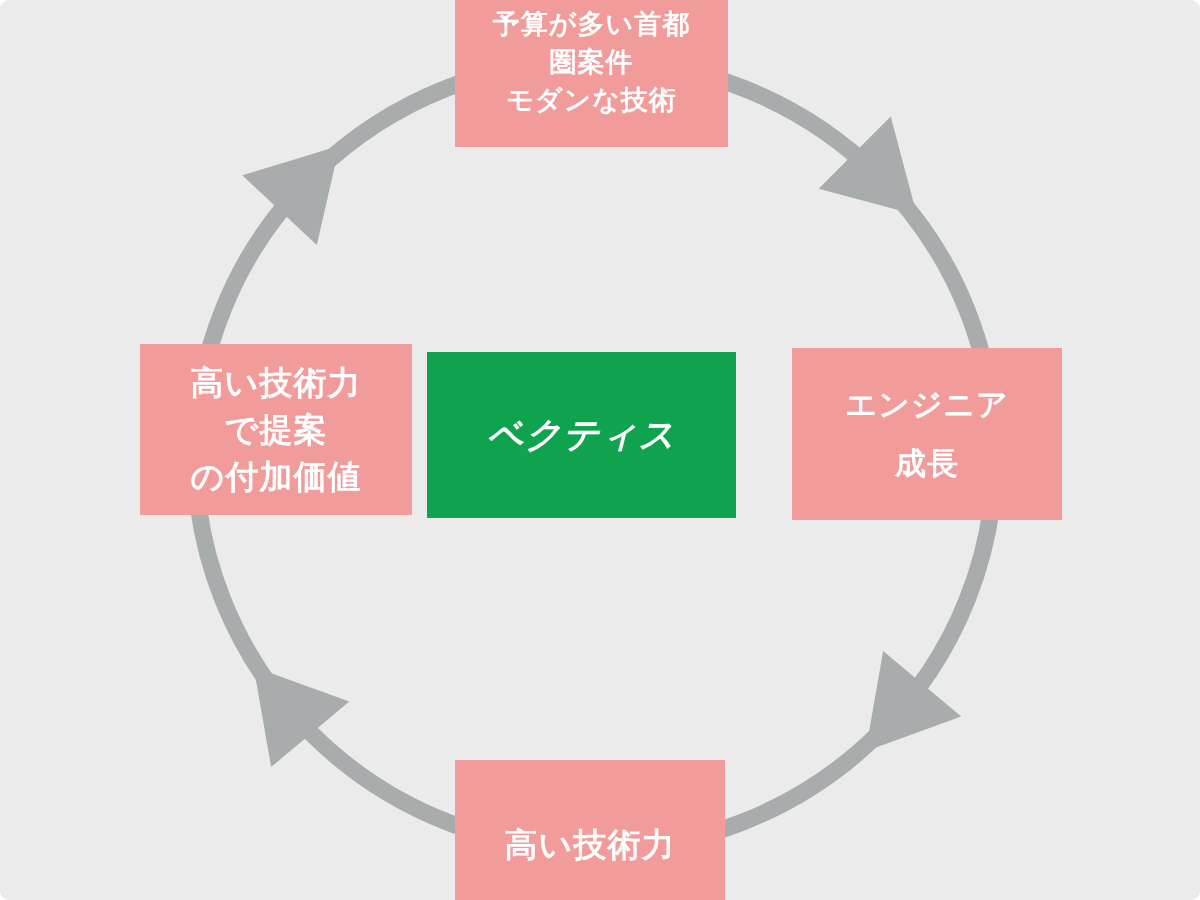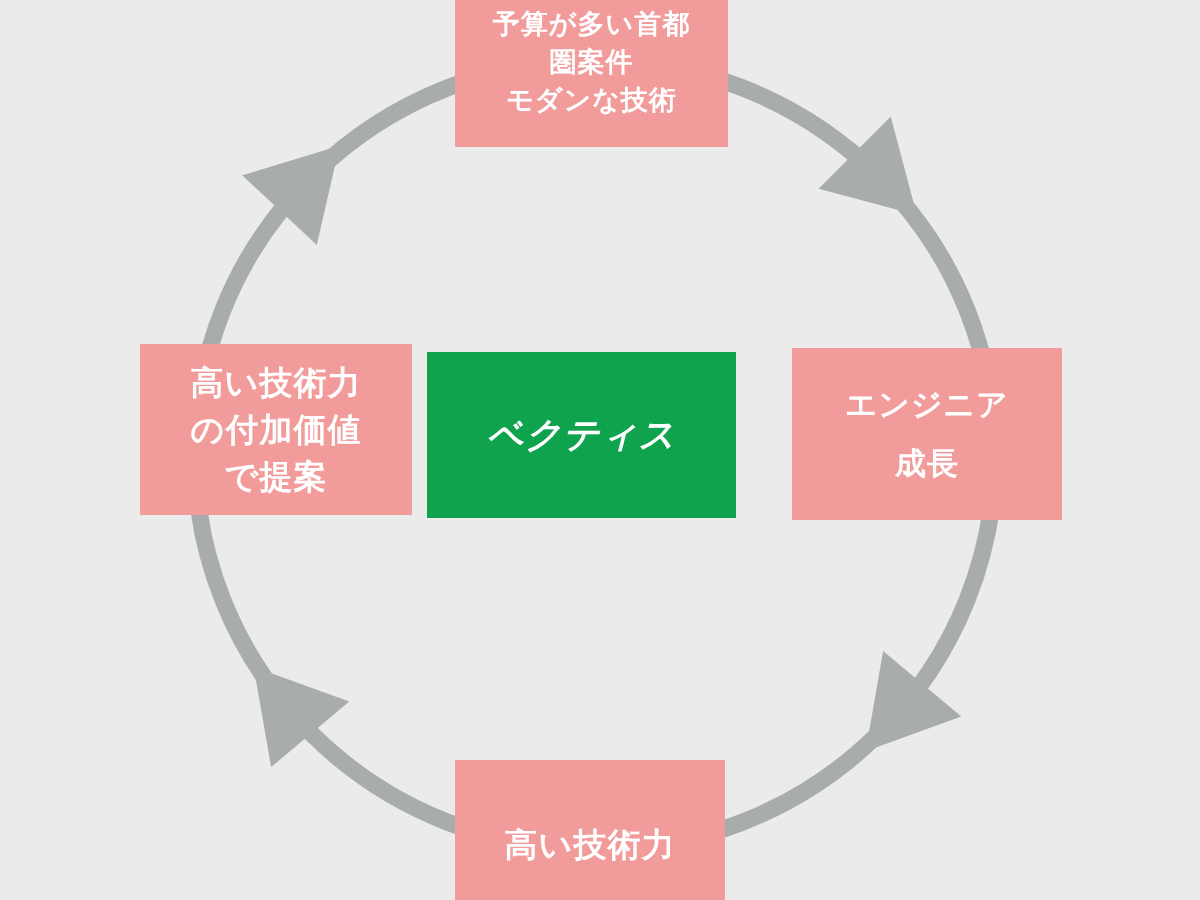--- a/index.html
+++ b/index.html
@@ -9,20 +9,21 @@
     --gray:#a8acad;
     --text:#ffffff;
   }
   *{margin:0;padding:0;box-sizing:border-box;}
   body{background:#ffffff;font-family:"Liberation Sans","DejaVu Sans",sans-serif;}
   .stage{
     position:relative;
     width:1200px;height:900px;
     background:var(--bg);
     overflow:hidden;
+    border-radius:9px;
   }
   .ring-svg{position:absolute;left:0;top:0;z-index:1;}
   .node{
     position:absolute;z-index:2;
     display:flex;flex-direction:column;
     justify-content:center;align-items:center;
     color:var(--text);
     font-weight:700;
     text-align:center;
     letter-spacing:1px;
@@ -56,22 +57,22 @@
   </svg>
 
   <div class="node pink node-top">
     <div class="line">予算が多い首都</div>
     <div class="line">圏案件</div>
     <div class="line para-gap">モダンな技術</div>
   </div>
 
   <div class="node pink node-left">
     <div class="line">高い技術力</div>
+    <div class="line">で提案</div>
     <div class="line">の付加価値</div>
-    <div class="line">で提案</div>
   </div>
 
   <div class="node green node-center">
     <div class="line">ベクティス</div>
   </div>
 
   <div class="node pink node-right">
     <div class="line">エンジニア</div>
     <div class="line para-gap">成長</div>
   </div>

